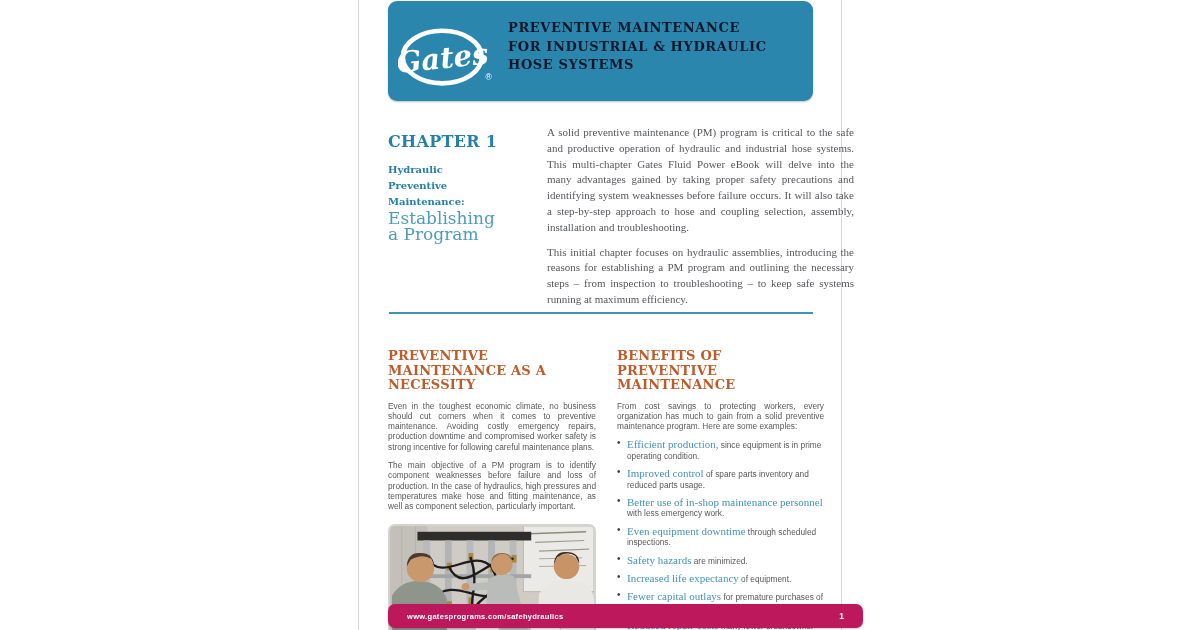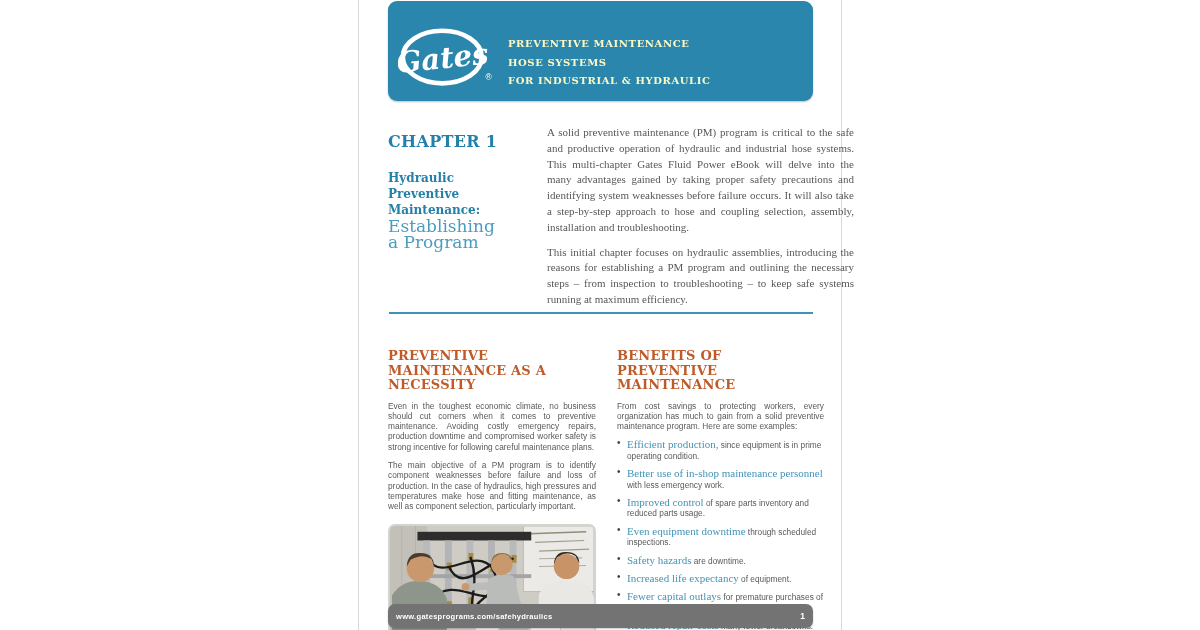--- a/index.html
+++ b/index.html
@@ -13,34 +13,34 @@
   }
 
   
   .header-band {
     position:absolute; left:29px; top:1px; width:425px; height:100px;
     background:#2b86ad; border-radius:9px;
     box-shadow:0 1px 2px rgba(0,0,0,.25);
   }
   .logo-wrap { position:absolute; left:10px; top:26px; width:96px; height:62px; }
   .header-title {
-    position:absolute; left:120px; top:34px;
-    color:#fef9c3; font-family:"DejaVu Serif", serif; font-weight:bold;
-    font-size:10px; line-height:18.5px; letter-spacing:.6px;
+    position:absolute; left:120px; top:18px;
+    color:#0f172a; font-family:"DejaVu Serif", serif; font-weight:bold;
+    font-size:13px; line-height:18.5px; letter-spacing:.6px;
   }
 
   
   .sidebar { position:absolute; left:29px; top:132px; width:114px; }
   .chapter {
     font-family:"DejaVu Serif", serif; font-weight:bold;
     font-size:16px; color:#2380a9; letter-spacing:.3px;
   }
   .subtitle-bold {
-    margin-top:19px; font-family:"DejaVu Serif", serif; font-weight:bold;
-    font-size:12px; line-height:16px; color:#2380a9;
+    margin-top:11px; font-family:"DejaVu Serif", serif; font-weight:bold;
+    font-size:10px; line-height:16px; color:#2380a9;
   }
   .subtitle-light {
     font-family:"DejaVu Serif", serif; font-weight:normal;
     font-size:17px; line-height:16px; color:#4d9cbe;
   }
 
   
   .intro { position:absolute; left:149px; top:125px; width:307px;margin-left:39px; }
   .intro p {
     font-family:"Liberation Serif", serif; font-size:11px; line-height:15.8px;
@@ -84,24 +84,24 @@
   
   .photo {
     margin-top:13px; width:208px; height:113px;
     border:2px solid #d3d3d1; border-radius:7px; overflow:hidden;
     background:#cfccc6;
   }
   .photo svg { display:block; }
 
   
   .footer-band {
-    position:absolute; left:29px; top:604px; width:425px; height:24px;
-    background:#737373; border-radius:7px;
+    position:absolute; left:29px; top:604px; width:475px; height:24px;
+    background:#be185d; border-radius:7px;
     display:flex; align-items:center; justify-content:space-between;
-    padding:0 8px;
+    padding:0 19px;
     box-shadow:0 1px 2px rgba(0,0,0,.2);
   }
   .footer-url {
     color:#ffffff; font-size:7.5px; font-weight:bold; letter-spacing:.3px;
     text-decoration:none;
   }
   .footer-page { color:#ffffff; font-size:8.5px; font-weight:bold; }
 </style>
 </head>
 <body>
@@ -111,22 +111,22 @@
   <div class="header-band">
     <div class="logo-wrap">
       <svg viewBox="0 0 100 66" width="96" height="62">
         <ellipse cx="46" cy="32" rx="42" ry="28" fill="none" stroke="#ffffff" stroke-width="5"></ellipse>
         <text x="46" y="44" text-anchor="middle" fill="#ffffff" font-family="DejaVu Serif, serif" font-style="italic" font-weight="bold" font-size="31" transform="rotate(-6 46 32)">Gates</text>
         <text x="92" y="56" fill="#ffffff" font-size="9" font-family="Liberation Sans, sans-serif">®</text>
       </svg>
     </div>
     <div class="header-title">
       <div>PREVENTIVE MAINTENANCE</div>
+      <div>FOR INDUSTRIAL &amp; HYDRAULIC</div>
       <div>HOSE SYSTEMS</div>
-      <div>FOR INDUSTRIAL &amp; HYDRAULIC</div>
     </div>
   </div>
 
   <div class="sidebar">
     <div class="chapter">CHAPTER 1</div>
     <div class="subtitle-bold">Hydraulic Preventive Maintenance:</div>
     <div class="subtitle-light">Establishing a Program</div>
   </div>
 
   <div class="intro">
@@ -210,30 +210,30 @@
 
   <div class="col col-right">
     <h2>BENEFITS OF PREVENTIVE MAINTENANCE</h2>
     <p class="body">From cost savings to protecting workers, every organization has much to gain from a solid preventive maintenance program. Here are some examples:</p>
 
     <ul class="benefits">
       <li>
         <span class="lead">Efficient production,</span><span> since equipment is in prime operating condition.</span>
       </li>
       <li>
+        <span class="lead">Improved control</span><span> of spare parts inventory and reduced parts usage.</span>
+      </li>
+      <li>
         <span class="lead">Better use of in-shop maintenance personnel</span><span> with less emergency work.</span>
       </li>
       <li>
-        <span class="lead">Improved control</span><span> of spare parts inventory and reduced parts usage.</span>
-      </li>
-      <li>
         <span class="lead">Even equipment downtime</span><span> through scheduled inspections.</span>
       </li>
       <li>
-        <span class="lead">Safety hazards</span><span> are downtime.</span>
+        <span class="lead">Safety hazards</span><span> are minimized.</span>
       </li>
       <li>
         <span class="lead">Increased life expectancy</span><span> of equipment.</span>
       </li>
       <li>
         <span class="lead">Fewer capital outlays</span><span> for premature purchases of new equipment.</span>
       </li>
       <li>
         <span class="lead">Reduced repair costs</span><span> many fewer breakdowns.</span>
       </li>

